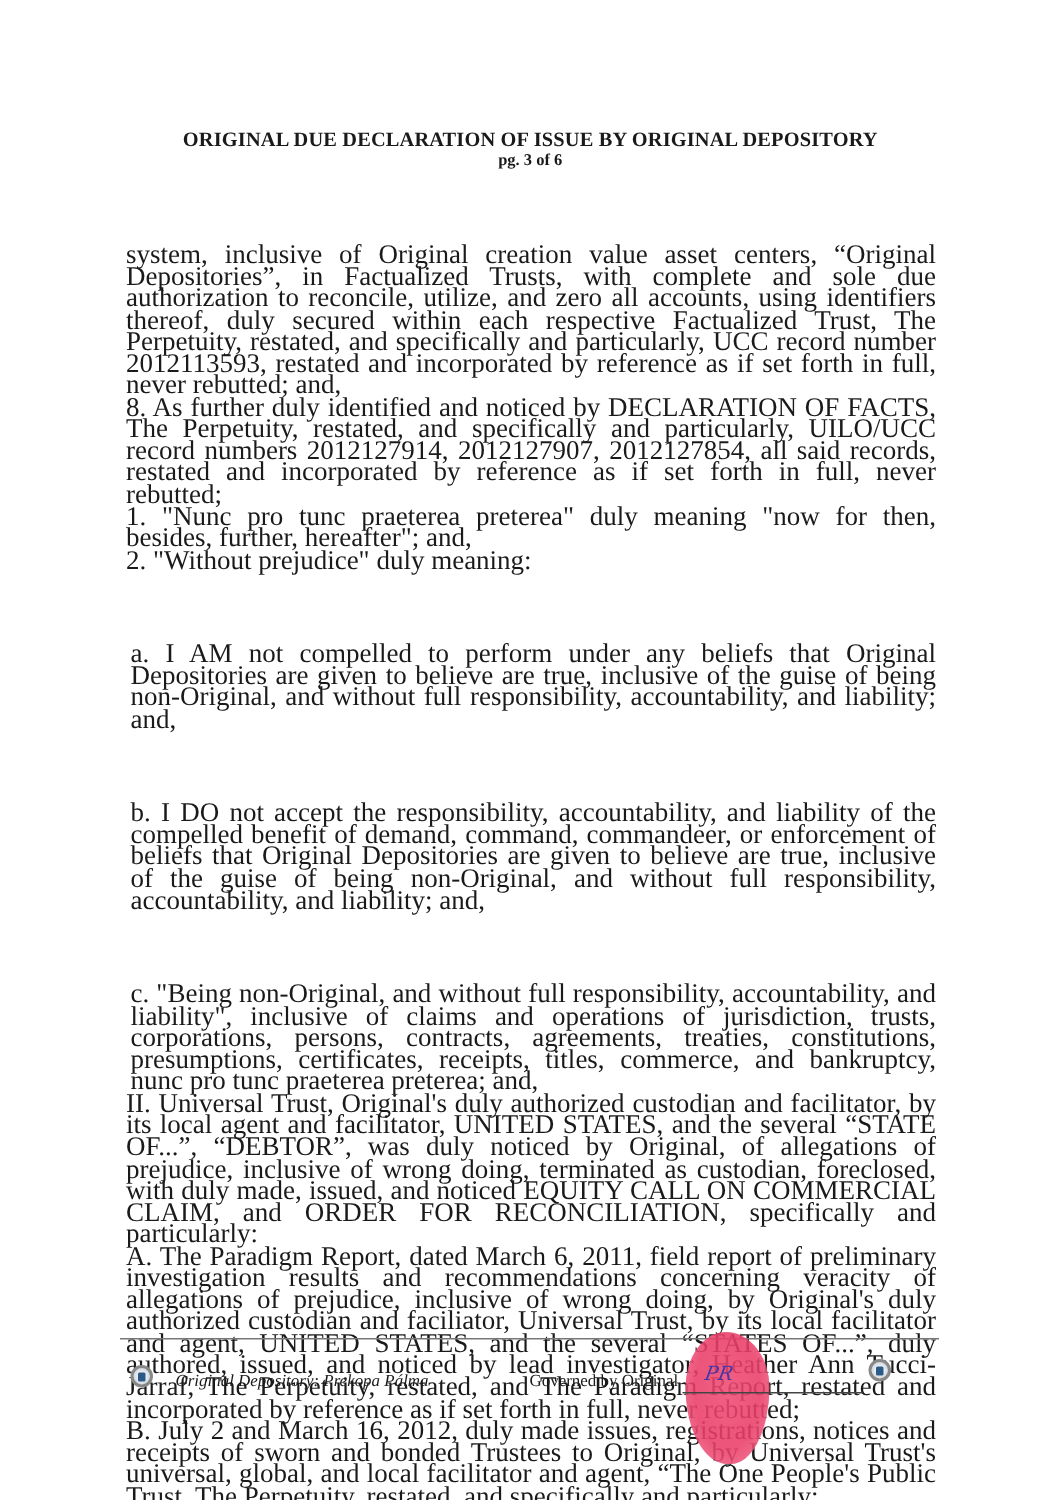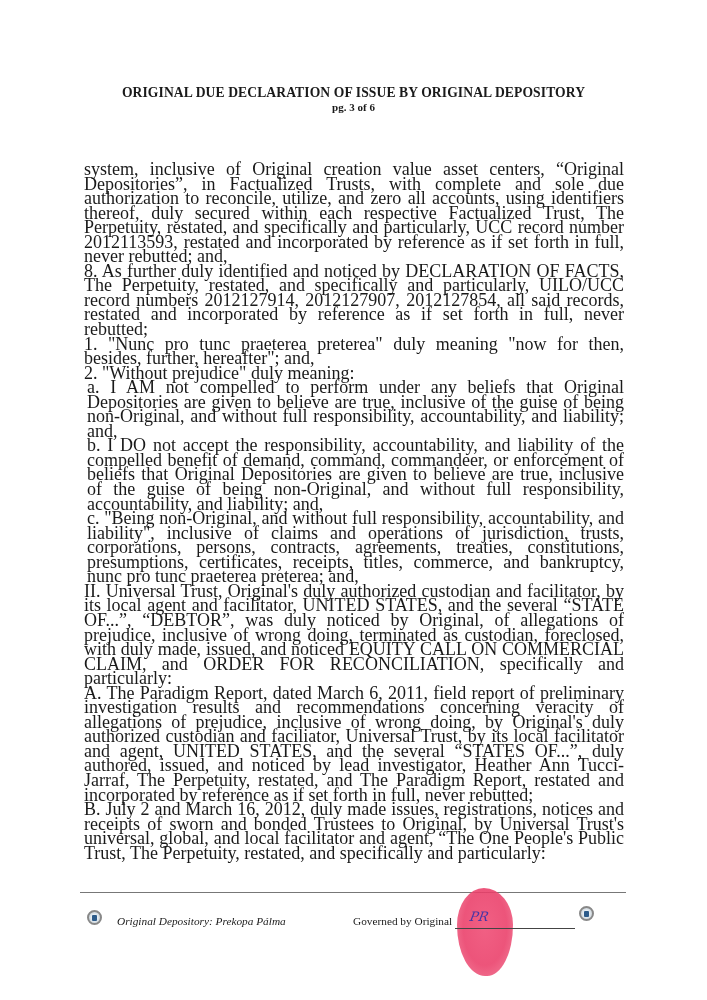--- a/index.html
+++ b/index.html
@@ -5,21 +5,21 @@
   html, body { margin: 0; padding: 0; background: #ffffff; }
   body { width: 707px; height: 1000px; position: relative; overflow: hidden;
          font-family: "Liberation Serif", serif; color: #1a1a1a; }
   .title { position: absolute; top: 85px; left: 0; width: 707px; text-align: center;
            font-weight: bold; font-size: 13.6px; letter-spacing: 0.1px; }
   .pageno { position: absolute; top: 101px; left: 0; width: 707px; text-align: center;
             font-weight: bold; font-size: 11px; }
   .body-text { position: absolute; top: 162px; left: 84px; width: 540px;
                font-size: 18px; line-height: 14.55px; text-align: justify; }
   .body-text p { margin: 0; }
-  .body-text p.indent { padding-left: 3px; }
+  .body-text p.indent { padding-left: 3px; margin-top: 48px; }
   .divider { position: absolute; top: 892px; left: 80px; width: 546px; height: 0;
              border-top: 1px solid #777; }
   .logo { position: absolute; width: 15px; height: 15px; border-radius: 50%;
           border: 2px solid #888; background: radial-gradient(circle, #e8eef3 40%, #b8c2c8 100%);
           box-sizing: border-box; }
   .logo::after { content: ""; position: absolute; left: 3px; top: 3px; width: 5px; height: 6px;
                  background: #2c5b8a; border-radius: 1px; }
   .logo-left { top: 910px; left: 87px; }
   .logo-right { top: 906px; left: 579px; }
   .footer-dep { position: absolute; top: 915px; left: 117px; font-size: 11.3px; font-style: italic; }

